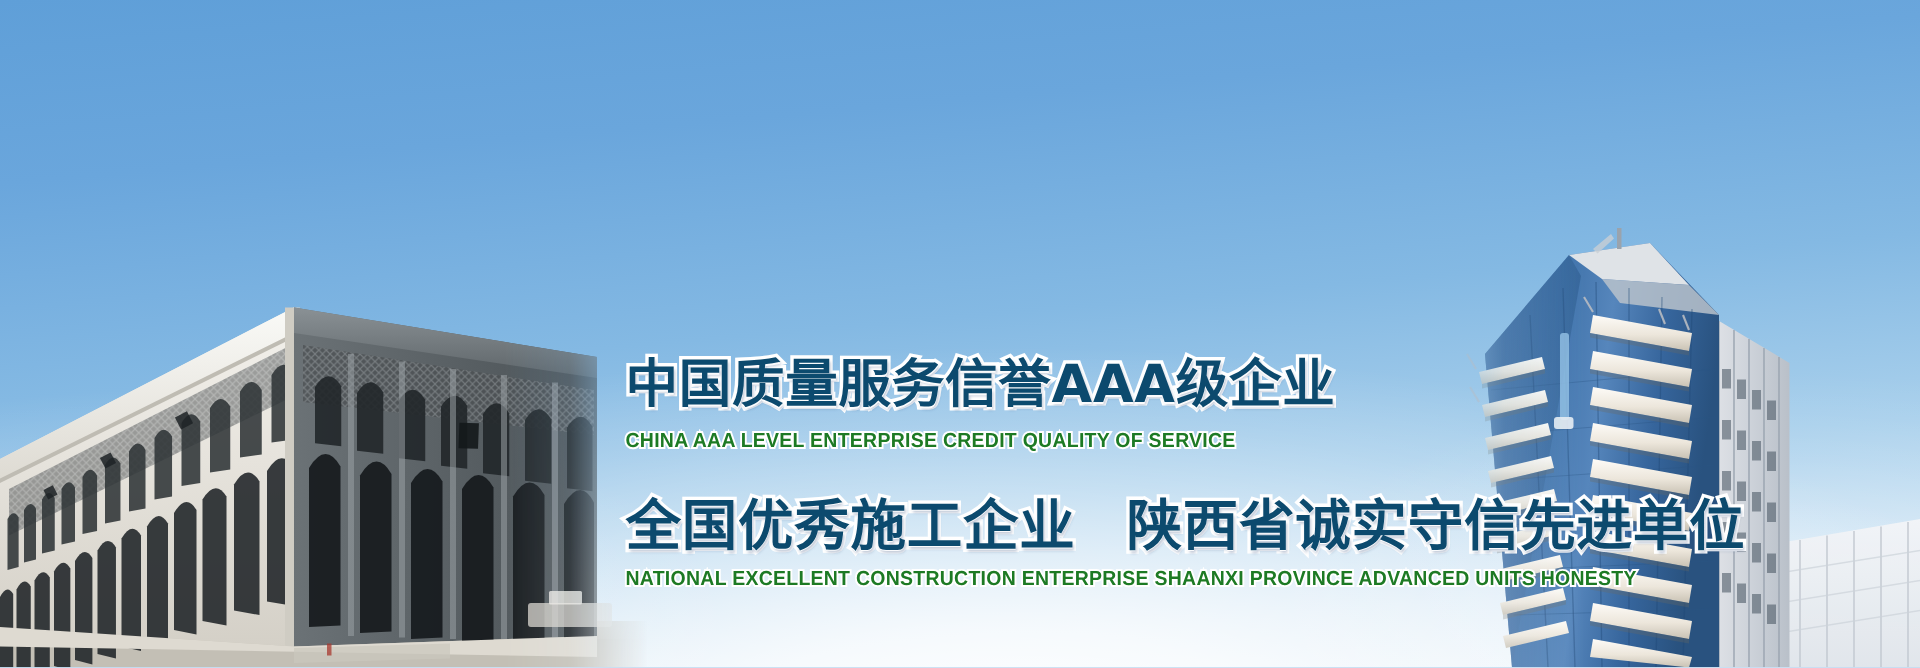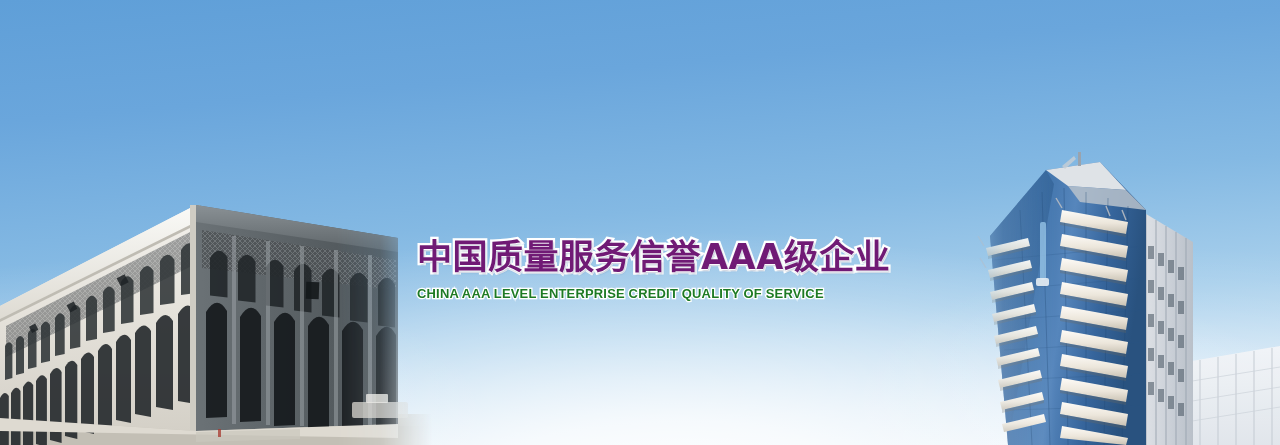--- a/index.html
+++ b/index.html
@@ -77,21 +77,21 @@
     position: absolute;
     left: 417px;
     top: 240px;
     width: 600px;
   }
 
   .headline {
     margin: 0;
     font-family: "DejaVu Sans", "Liberation Sans", sans-serif;
     font-weight: 700;
-    color: #701a75;
+    color: #0c4a6e;
     letter-spacing: 0.5px;
     line-height: 1.0;
     white-space: nowrap;
     -webkit-text-stroke: 4.5px #ffffff;
     paint-order: stroke fill;
     text-shadow:
       0 1px 0 rgba(255,255,255,0.9),
       1px 2px 2px rgba(40,70,120,0.28);
   }
   .headline-1 { font-size: 35px; }
@@ -422,16 +422,22 @@
     </svg>
   </div>
 
   <div class="copy">
 
     <div class="row-1">
       <p class="headline headline-1">中国质量服务信誉AAA级企业</p>
       <p class="subline">CHINA AAA LEVEL ENTERPRISE CREDIT QUALITY OF SERVICE</p>
     </div>
 
+    <div class="row-2">
+      <p class="headline headline-2">
+        <span>全国优秀施工企业</span><span class="gap"></span><span>陕西省诚实守信先进单位</span>
+      </p>
+      <p class="subline">NATIONAL EXCELLENT CONSTRUCTION ENTERPRISE SHAANXI PROVINCE ADVANCED UNITS HONESTY</p>
+    </div>
 
   </div>
 
 </div>
 
 </body></html>

